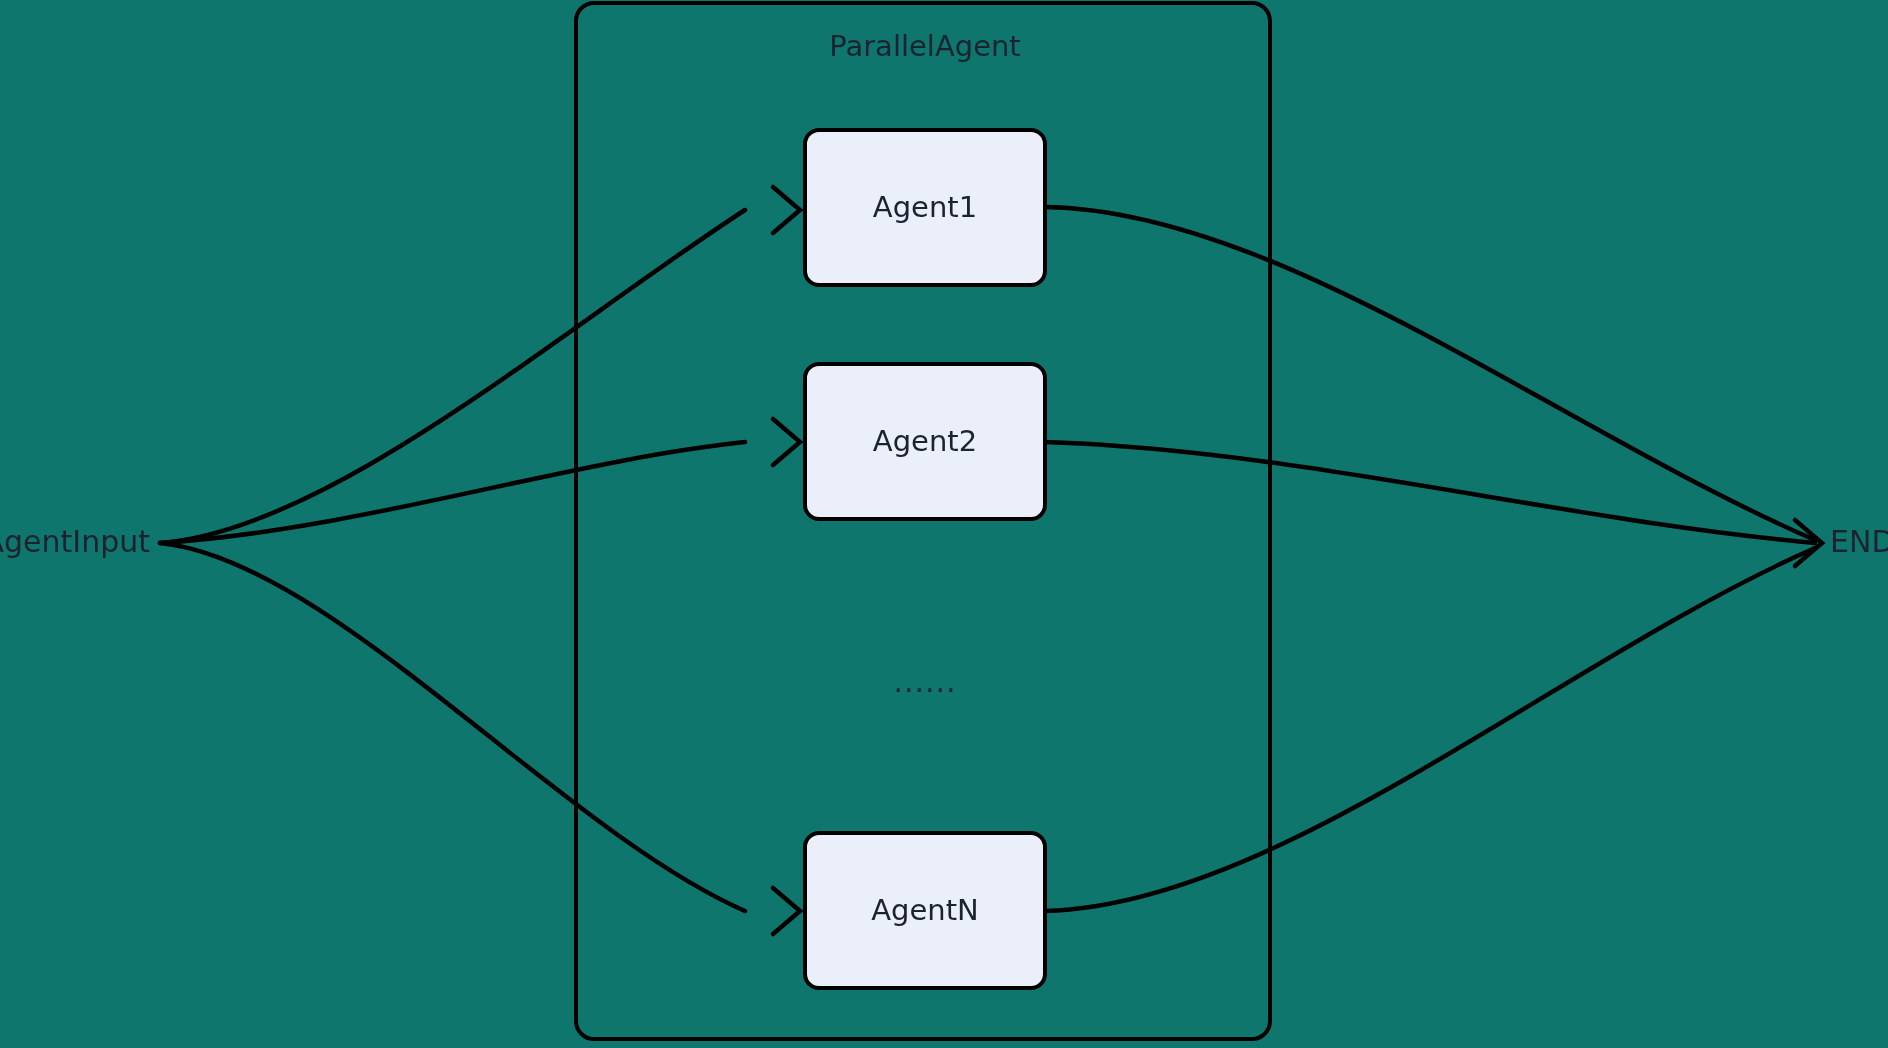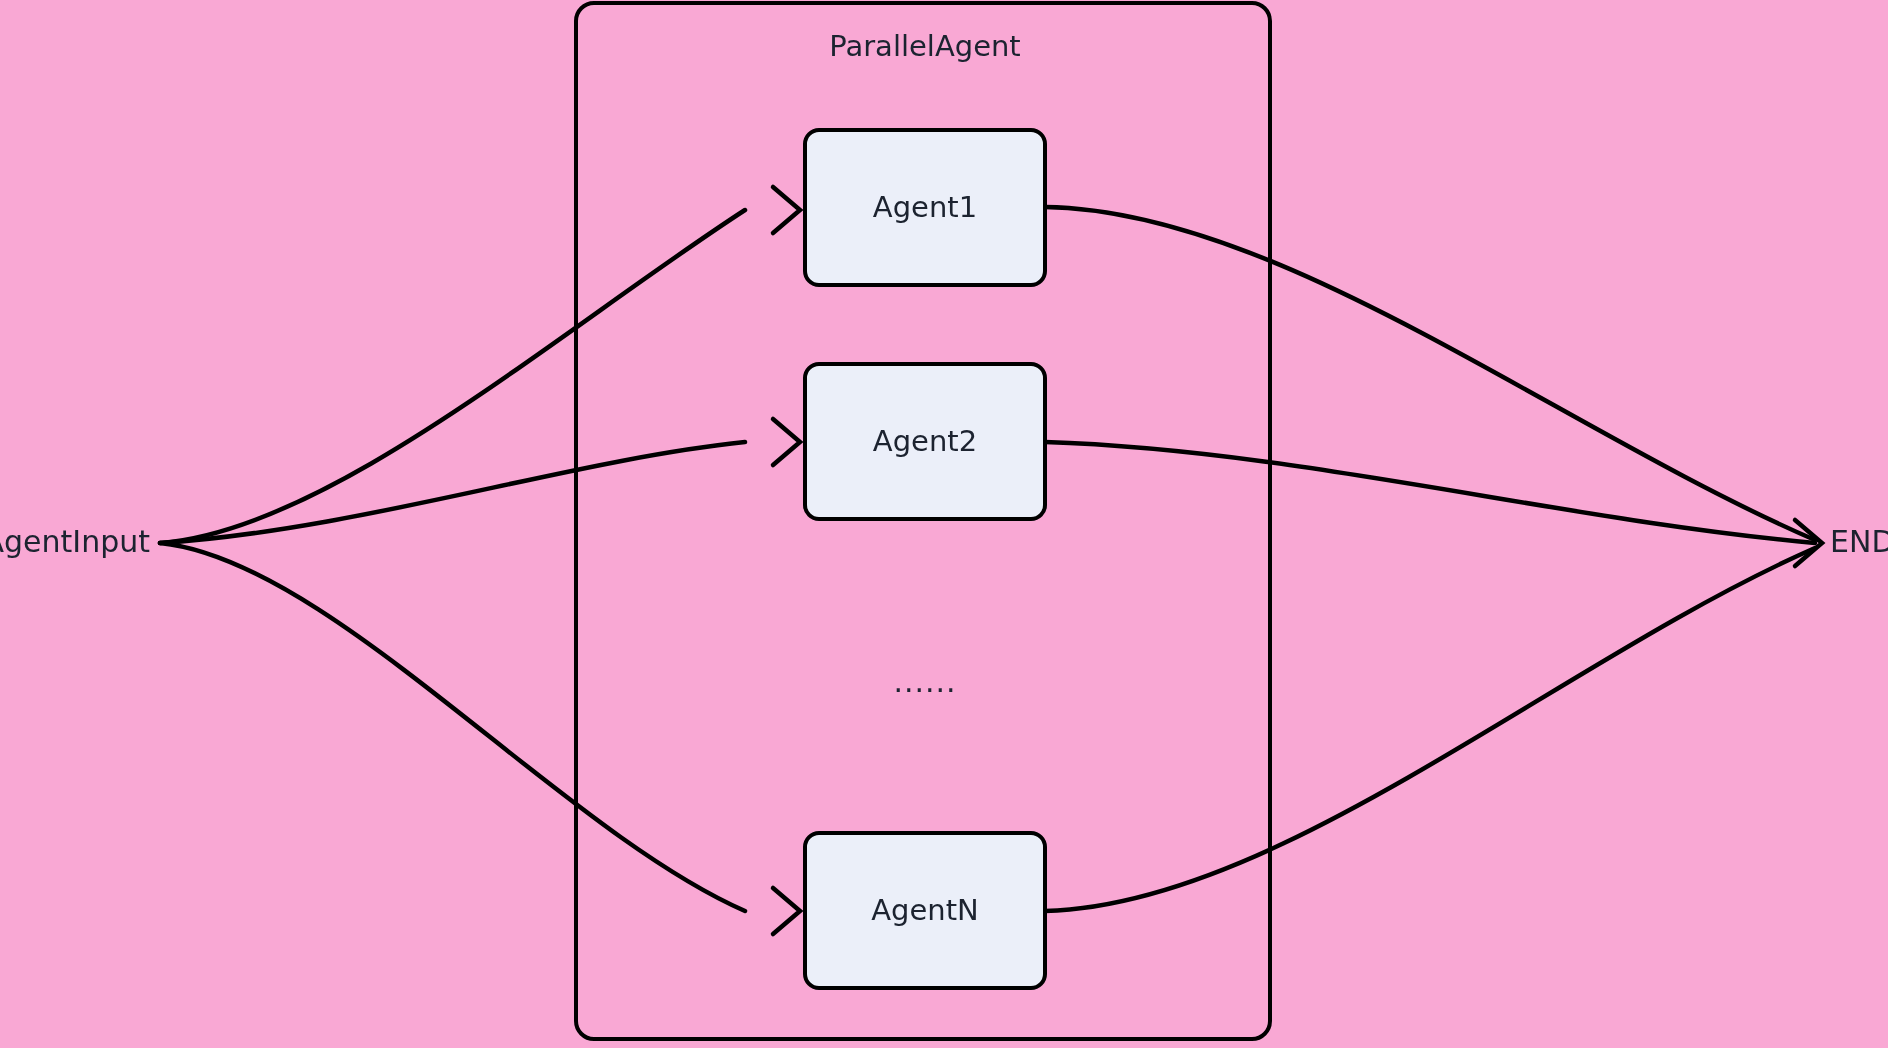--- a/index.html
+++ b/index.html
@@ -7,21 +7,21 @@
     padding: 0;
     background: #ffffff;
   }
   body {
     font-family: "DejaVu Sans", "Liberation Sans", sans-serif;
   }
   #stage {
     position: relative;
     width: 1888px;
     height: 1048px;
-    background: #f9a8d4;
+    background: #0f766e;
     overflow: hidden;
   }
   #diagram-svg {
     position: absolute;
     left: 0;
     top: 0;
     width: 1888px;
     height: 1048px;
   }
   .node-rect {

